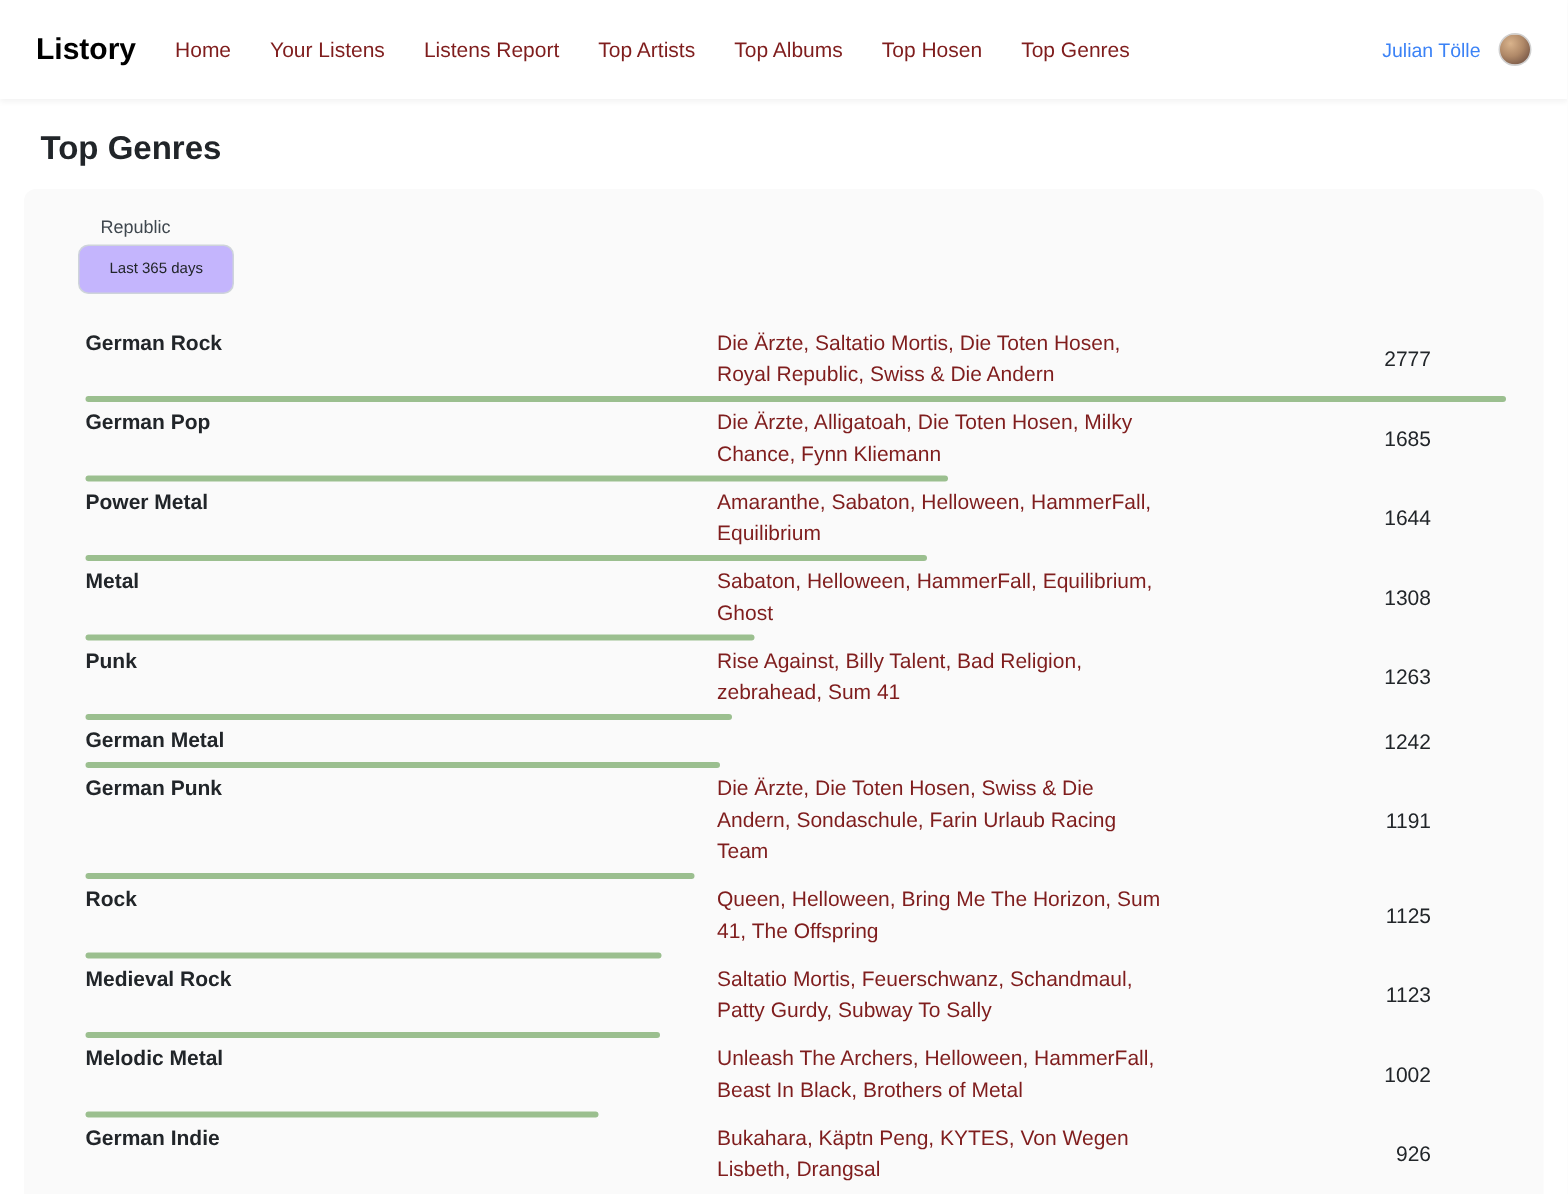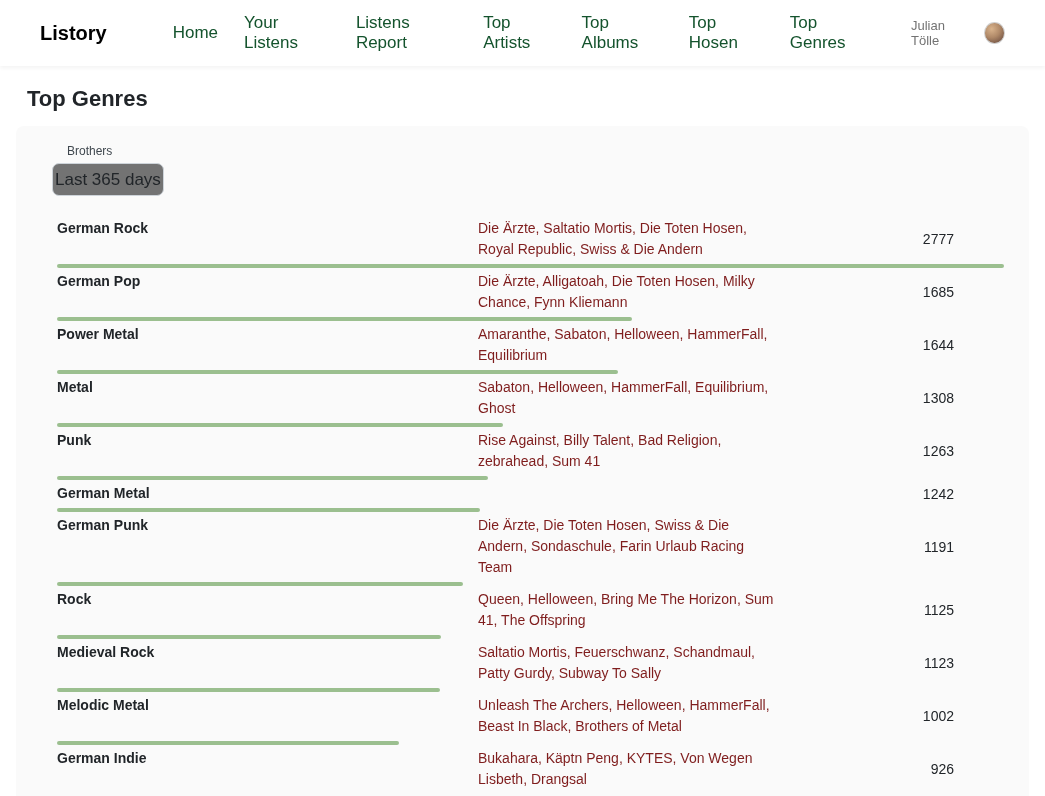--- a/index.html
+++ b/index.html
@@ -8,43 +8,42 @@
     font-family: "Liberation Sans", sans-serif;
     background: #ffffff;
     color: #212529;
   }
 
   
   header.topnav {
     height: 66px;
     display: flex;
     align-items: center;
-    padding: 0 40px;
+    padding: 0 24px;
     background: #fff;
     box-shadow: 0 2px 4px rgba(0,0,0,0.05);
     position: relative;
     z-index: 2;
-    gap: 40px;
   }
   .brand {
     font-size: 20px;
     font-weight: 700;
     color: #000;
     margin-right: 26px;
     cursor: pointer;
   }
   nav.main-nav { display: flex; align-items: center; gap: 26px; }
   nav.main-nav a {
-    font-size: 17px;
-    color: #14532d;
+    font-size: 14px;
+    color: #7f1d1d;
     text-decoration: none;
     cursor: pointer;
   }
   .user-area { margin-left: auto; display: flex; align-items: center; gap: 12px; }
-  .user-name { font-size: 13px; color: #737373; }
+  .user-name { font-size: 13px; color: #3b82f6; }
   .avatar {
     width: 22px; height: 22px;
     border-radius: 50%;
     background: radial-gradient(circle at 35% 30%, #d9b38c 0%, #b08968 45%, #5d4037 100%);
     border: 1px solid #d0d0d0;
     cursor: pointer;
     display: inline-block;
   }
 
   
@@ -64,25 +63,25 @@
   
   .filter-block { margin-bottom: 22px; }
   .filter-label {
     display: block;
     font-size: 12px;
     color: #3f474e;
     margin: 0 0 5px 15px;
   }
   .select-btn {
     height: 33px;
-    padding: 0 2px;
-    font-size: 17px;
+    padding: 0 20px;
+    font-size: 10px;
     font-family: "Liberation Sans", sans-serif;
     color: #212529;
-    background: #737373;
+    background: #c4b5fd;
     border: 1px solid #ced4da;
     border-radius: 7px;
     cursor: pointer;
   }
 
   
   .genre-table { margin-top: 2px; }
   .genre-row { margin-bottom: 3px; }
   .row-content {
     display: flex;
@@ -140,21 +139,21 @@
     <span class="user-name">Julian Tölle</span>
     <span class="avatar"></span>
   </div>
 </header>
 
 <main>
   <h1 class="page-title">Top Genres</h1>
 
   <section class="card">
     <div class="filter-block">
-      <label class="filter-label">Brothers</label>
+      <label class="filter-label">Republic</label>
       <button class="select-btn">Last 365 days</button>
     </div>
 
     <div class="genre-table">
   <div class="genre-row">
     <div class="row-content">
       <div class="genre-name">German Rock</div>
       <div class="genre-artists">Die Ärzte, Saltatio Mortis, Die Toten Hosen, Royal Republic, Swiss &amp; Die Andern</div>
       <div class="genre-count">2777</div>
     </div>

